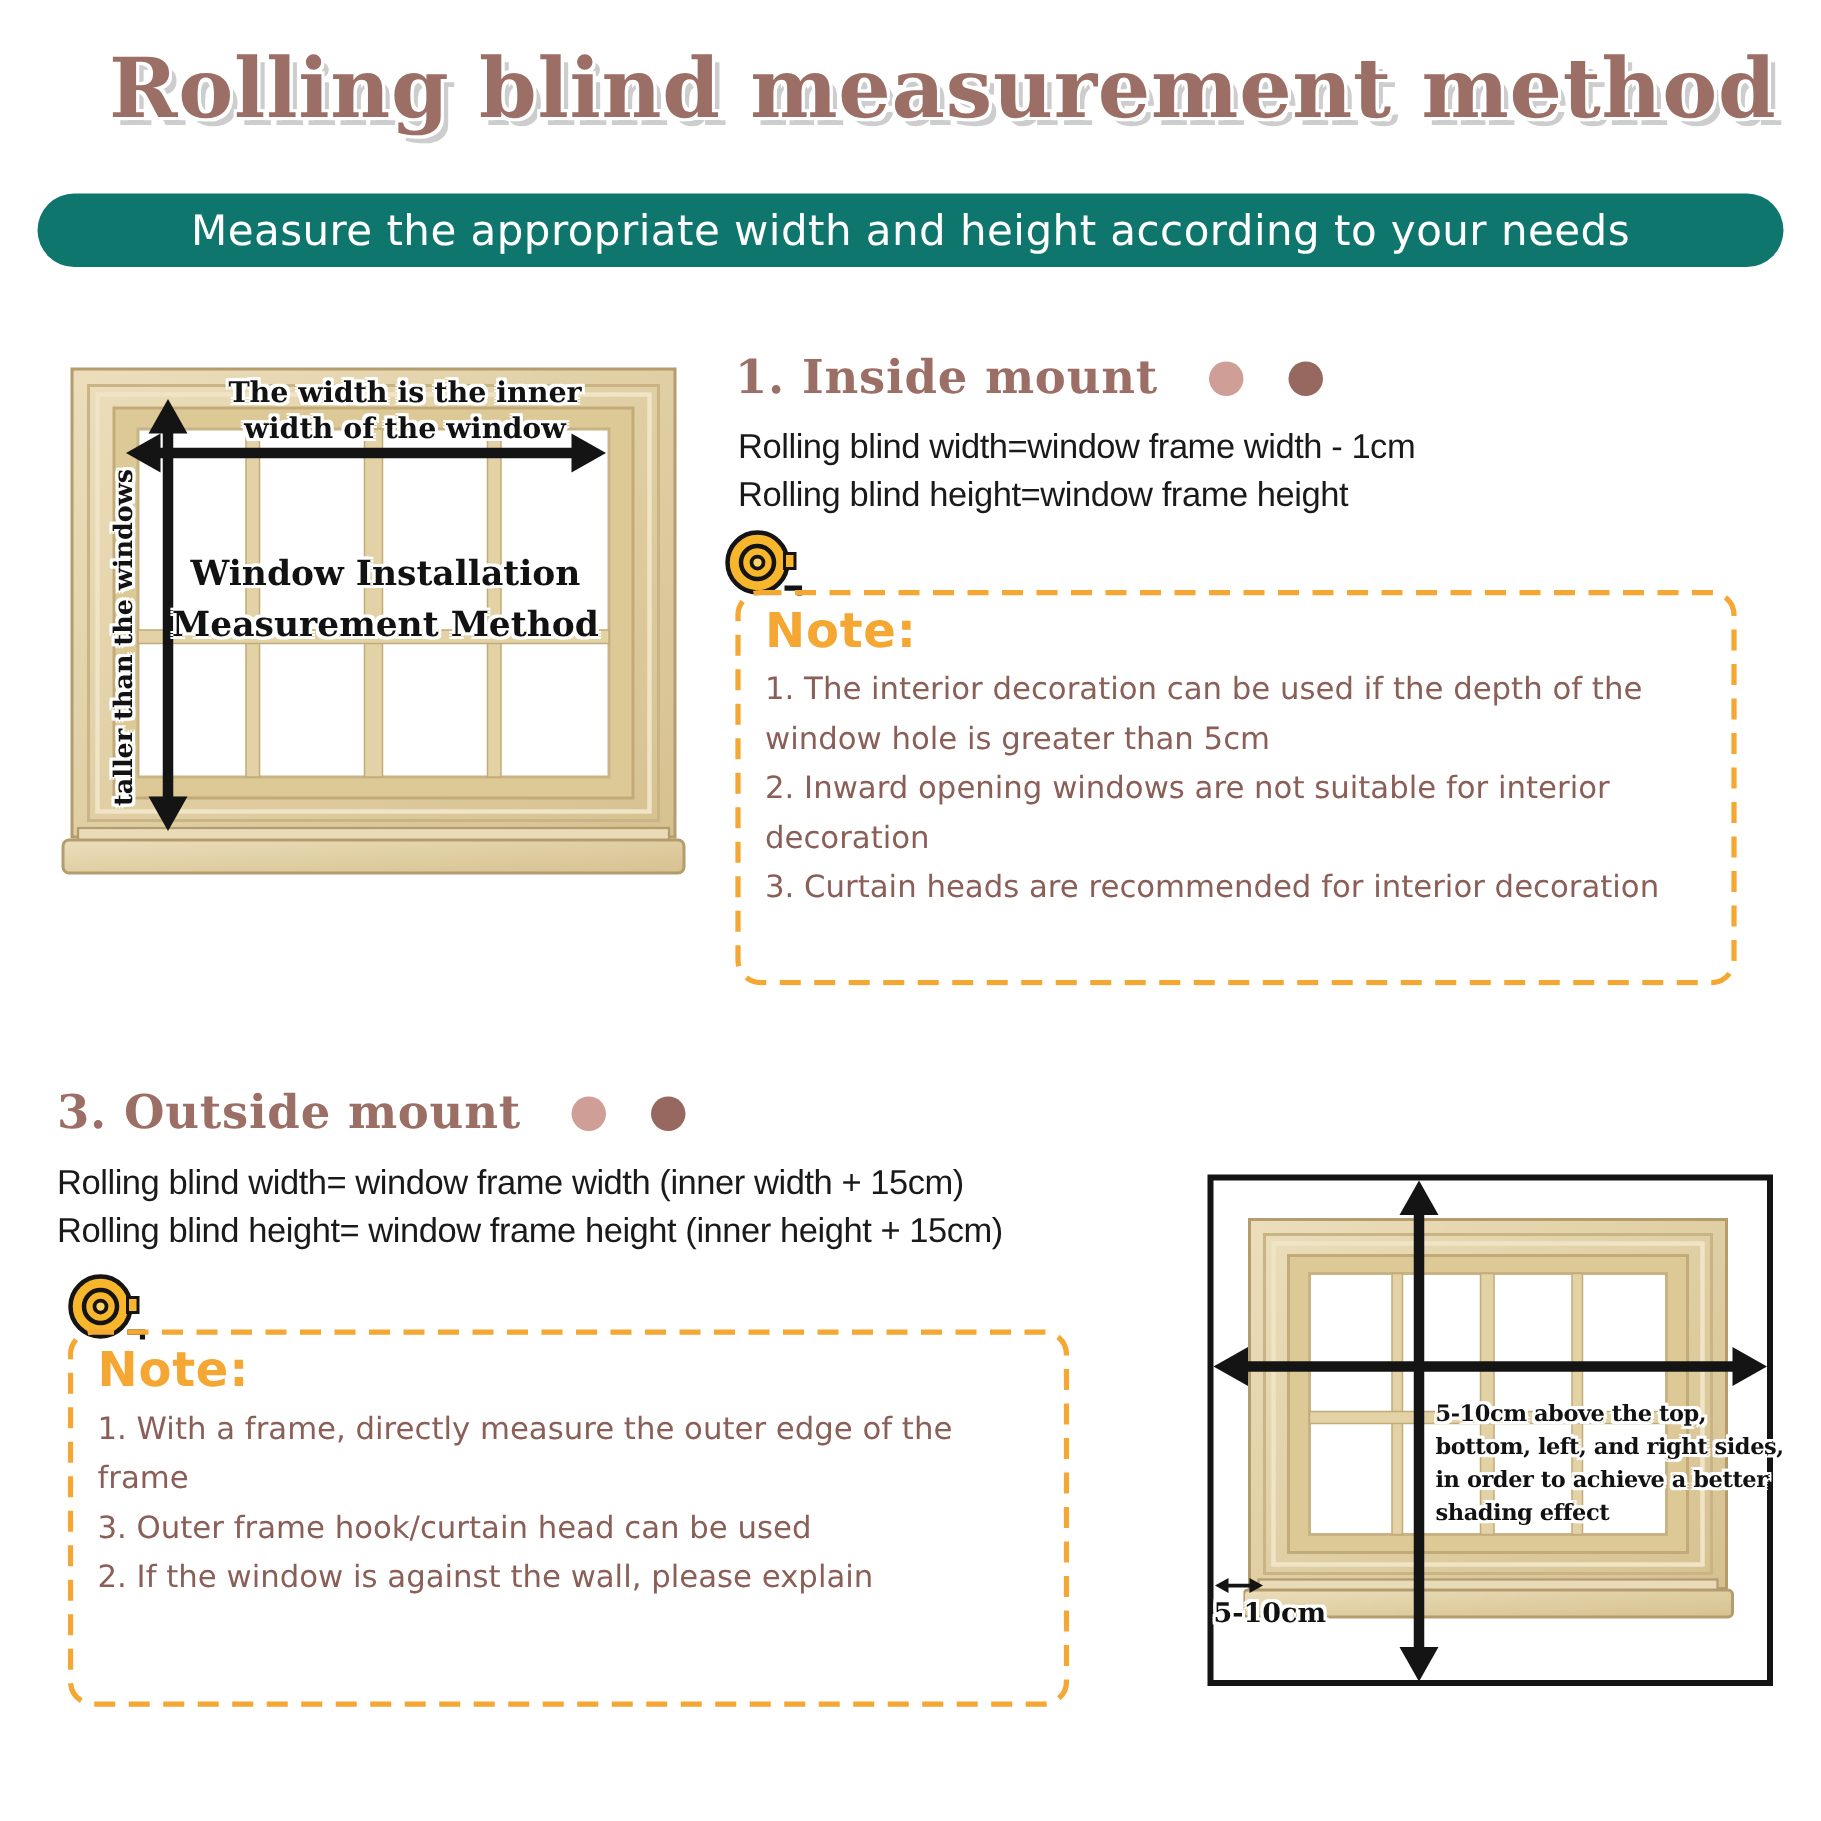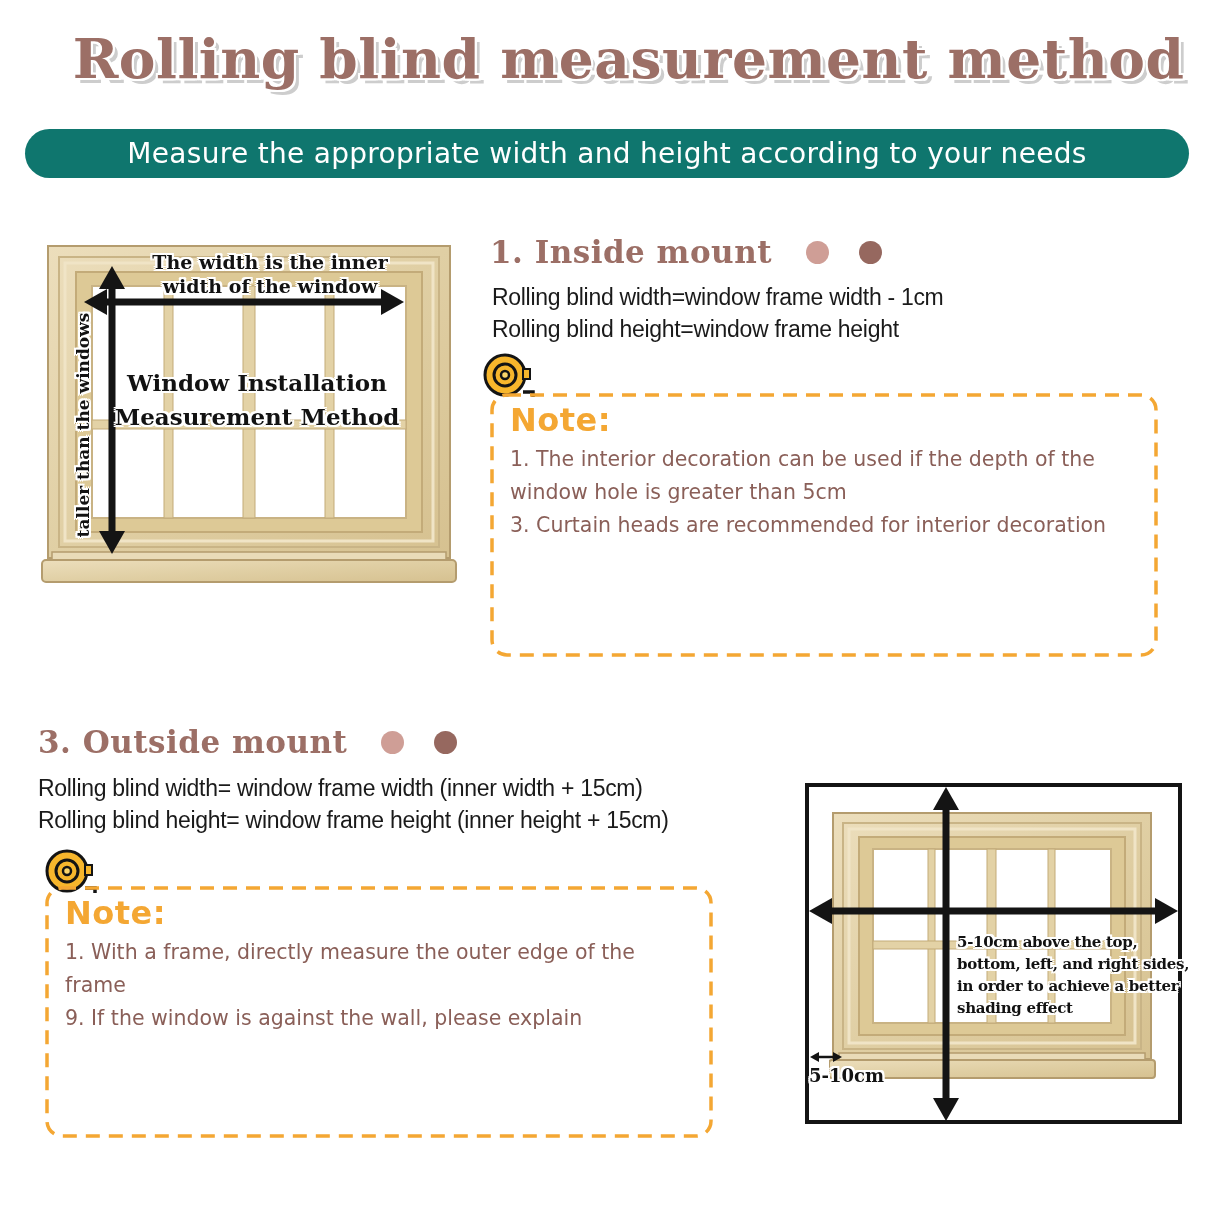--- a/index.html
+++ b/index.html
@@ -164,20 +164,21 @@
     <path d="M42 40 H52 V45" stroke="#141414" stroke-width="3.5" fill="none"></path>
   </svg>
 
   <div class="note-box" style="left:490px; top:393px; width:668px; height:264px;">
     <svg class="border" width="668" height="264">
       <rect x="2" y="2" width="664" height="260" rx="15" fill="none" stroke="#F4A733" stroke-width="3.5" stroke-dasharray="14 9"></rect>
     </svg>
     <div class="note-inner">
       <div class="note-title">Note:</div>
       <div class="note-item">1. The interior decoration can be used if the depth of the window hole is greater than 5cm</div>
+      <div class="note-item">2. Inward opening windows are not suitable for interior decoration</div>
       <div class="note-item">3. Curtain heads are recommended for interior decoration</div>
     </div>
   </div>
 
   <div class="sec-heading" style="left:38px; top:724px;">
     <span>3. Outside mount</span>
     <span class="dot dot-light"></span>
     <span class="dot dot-dark"></span>
   </div>
   <div class="formulas" style="left:38px; top:772px;">
@@ -194,21 +195,22 @@
     <path d="M42 40 H52 V45" stroke="#141414" stroke-width="3.5" fill="none"></path>
   </svg>
 
   <div class="note-box" style="left:45px; top:886px; width:668px; height:252px;">
     <svg class="border" width="668" height="252">
       <rect x="2" y="2" width="664" height="248" rx="15" fill="none" stroke="#F4A733" stroke-width="3.5" stroke-dasharray="14 9"></rect>
     </svg>
     <div class="note-inner">
       <div class="note-title">Note:</div>
       <div class="note-item">1. With a frame, directly measure the outer edge of the frame</div>
-      <div class="note-item">9. If the window is against the wall, please explain</div>
+      <div class="note-item">3. Outer frame hook/curtain head can be used</div>
+      <div class="note-item">2. If the window is against the wall, please explain</div>
     </div>
   </div>
 
   <div class="win" style="left:805px; top:783px; width:345px; height:341px;">
     <div class="blind-outline"></div>
 
     <svg style="position:absolute; left:24px; top:26px;" width="330" height="292" viewBox="0 0 330 292">
       <defs>
         <linearGradient id="wood2" x1="0" y1="0" x2="1" y2="1">
           <stop offset="0" stop-color="#ecdebc"></stop>

